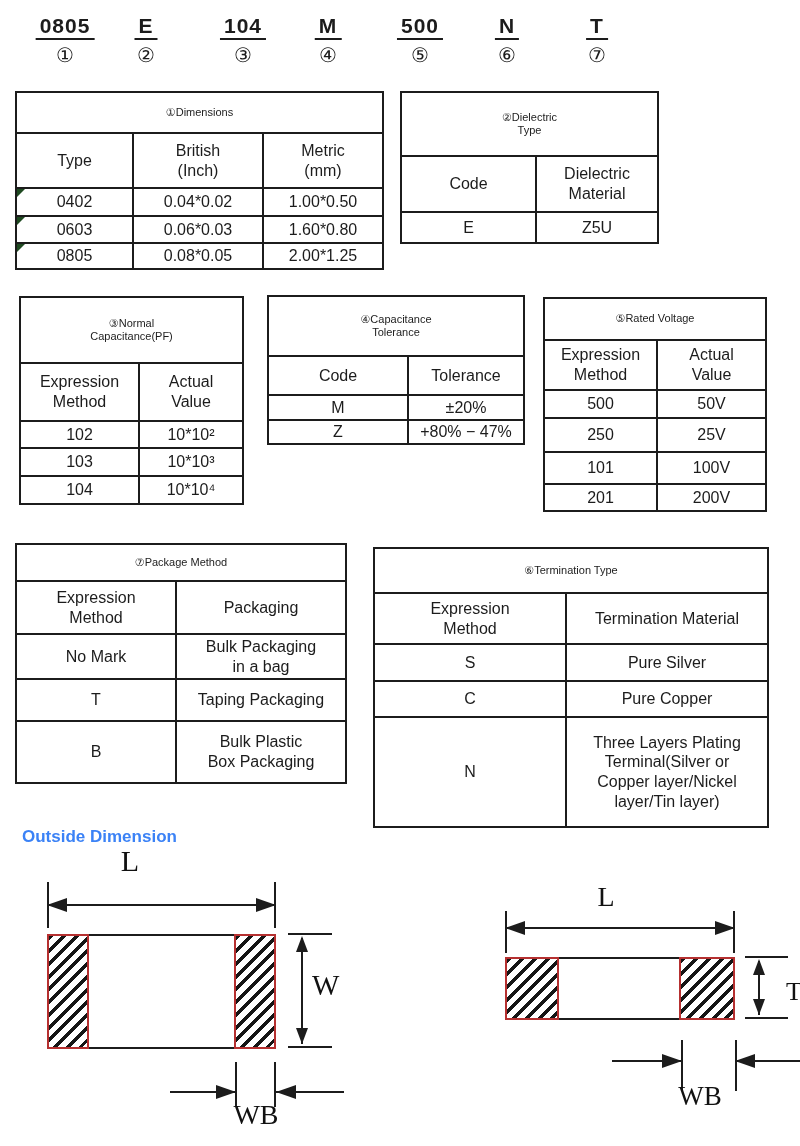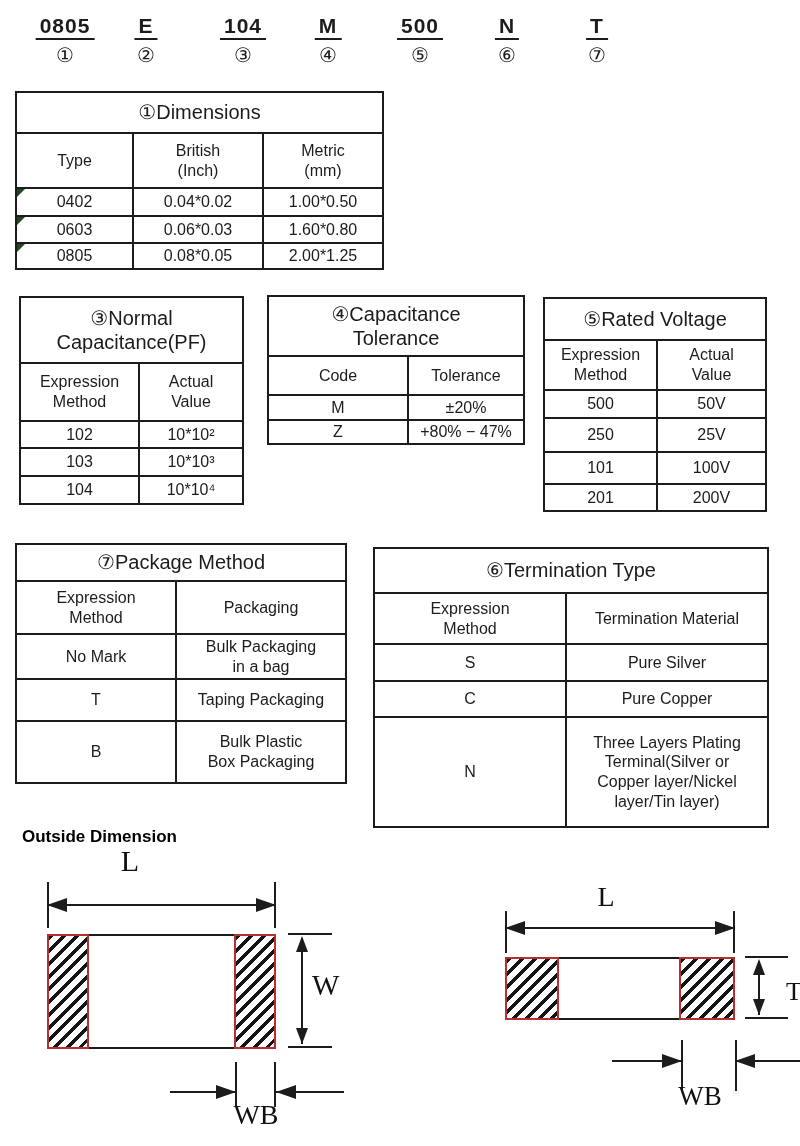--- a/index.html
+++ b/index.html
@@ -9,38 +9,38 @@
   
   .pn-seg{position:absolute;top:14px;text-align:center;transform:translateX(-50%);}
   .pn-code{display:inline-block;font-size:21px;font-weight:700;letter-spacing:1px;
            border-bottom:2px solid #1c1c1c;padding:0 4px 1px;line-height:1.1;}
   .pn-marker{margin-top:5px;font-size:20px;line-height:1;}
 
   
   .tbl{position:absolute;border-collapse:collapse;table-layout:fixed;font-size:16px;color:#1c1c1c;}
   .tbl td{border:2px solid #1c1c1c;text-align:center;vertical-align:middle;
           padding:0 2px;white-space:pre-line;line-height:1.22;overflow:hidden;}
-  .tbl .title{font-size:20px;}
+  .tbl .title{font-size:11px;}
   .rel{position:relative;}
   .tri{position:absolute;left:0;top:0;width:0;height:0;
        border-top:8px solid #1f4a21;border-right:8px solid transparent;}
 
   
   .diag{position:absolute;}
   .hline{position:absolute;height:2px;background:#1c1c1c;}
   .vline{position:absolute;width:2px;background:#1c1c1c;}
   .cap{position:absolute;box-sizing:border-box;border:2px solid #b53030;background-color:#fff;
        background-image:repeating-linear-gradient(135deg,#151515 0 3.5px,rgba(0,0,0,0) 3.5px 9px);}
   .ah{position:absolute;width:0;height:0;}
   .ah-r{border-top:7px solid transparent;border-bottom:7px solid transparent;border-left:20px solid #1c1c1c;}
   .ah-l{border-top:7px solid transparent;border-bottom:7px solid transparent;border-right:20px solid #1c1c1c;}
   .ah-u{border-left:6px solid transparent;border-right:6px solid transparent;border-bottom:16px solid #1c1c1c;}
   .ah-d{border-left:6px solid transparent;border-right:6px solid transparent;border-top:16px solid #1c1c1c;}
   .dim-label{position:absolute;font-family:"Liberation Serif",serif;color:#111;line-height:1;}
-  .od-title{position:absolute;left:22px;top:827px;font-size:17px;font-weight:700;color:#000000;}
+  .od-title{position:absolute;left:22px;top:827px;font-size:17px;font-weight:700;color:#3b82f6;}
 </style>
 </head>
 <body>
 
 <div id="stage">
 
   <div>
     <div class="pn-seg" style="left:65px">
       <span class="pn-code">0805</span>
       <div class="pn-marker">①</div>
@@ -99,20 +99,41 @@
       <td>1.60*0.80</td>
     </tr>
     <tr style="height:26px">
       <td class="rel"><span class="tri"></span><span>0805</span></td>
       <td>0.08*0.05</td>
       <td>2.00*1.25</td>
     </tr>
   </tbody>
     </table>
 
+  <table class="tbl" style="left:400px;top:91px;width:257px">
+    <colgroup>
+        <col style="width:135px">
+        <col style="width:122px">
+      </colgroup>
+    <tbody>
+        <tr style="height:64px">
+          <td colspan="2" class="title">②Dielectric
+Type</td>
+        </tr>
+    <tr style="height:56px">
+      <td>Code</td>
+      <td>Dielectric
+Material</td>
+    </tr>
+    <tr style="height:31px">
+      <td>E</td>
+      <td>Z5U</td>
+    </tr>
+  </tbody>
+    </table>
 
   <table class="tbl" style="left:19px;top:296px;width:223px">
     <colgroup>
         <col style="width:119px">
         <col style="width:104px">
       </colgroup>
     <tbody>
         <tr style="height:66px">
           <td colspan="2" class="title">③Normal
 Capacitance(PF)</td>

